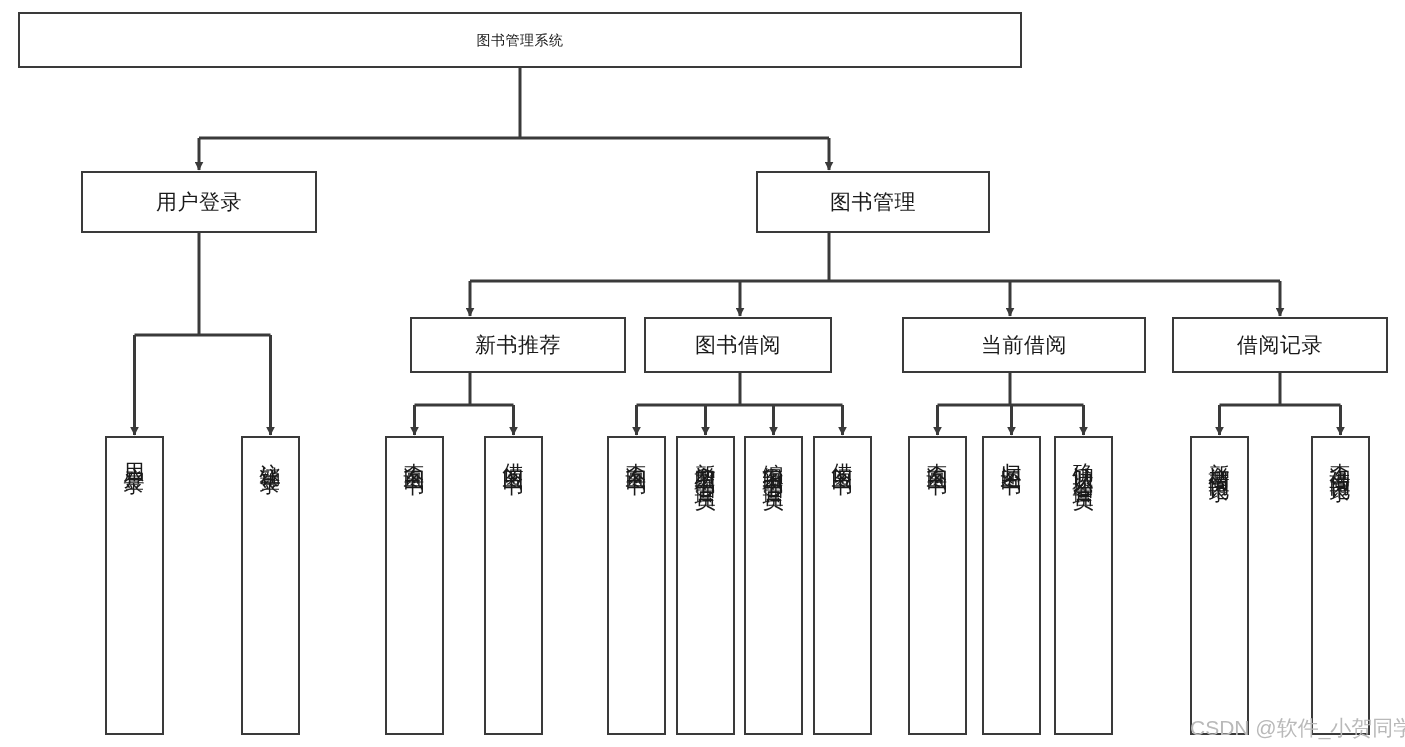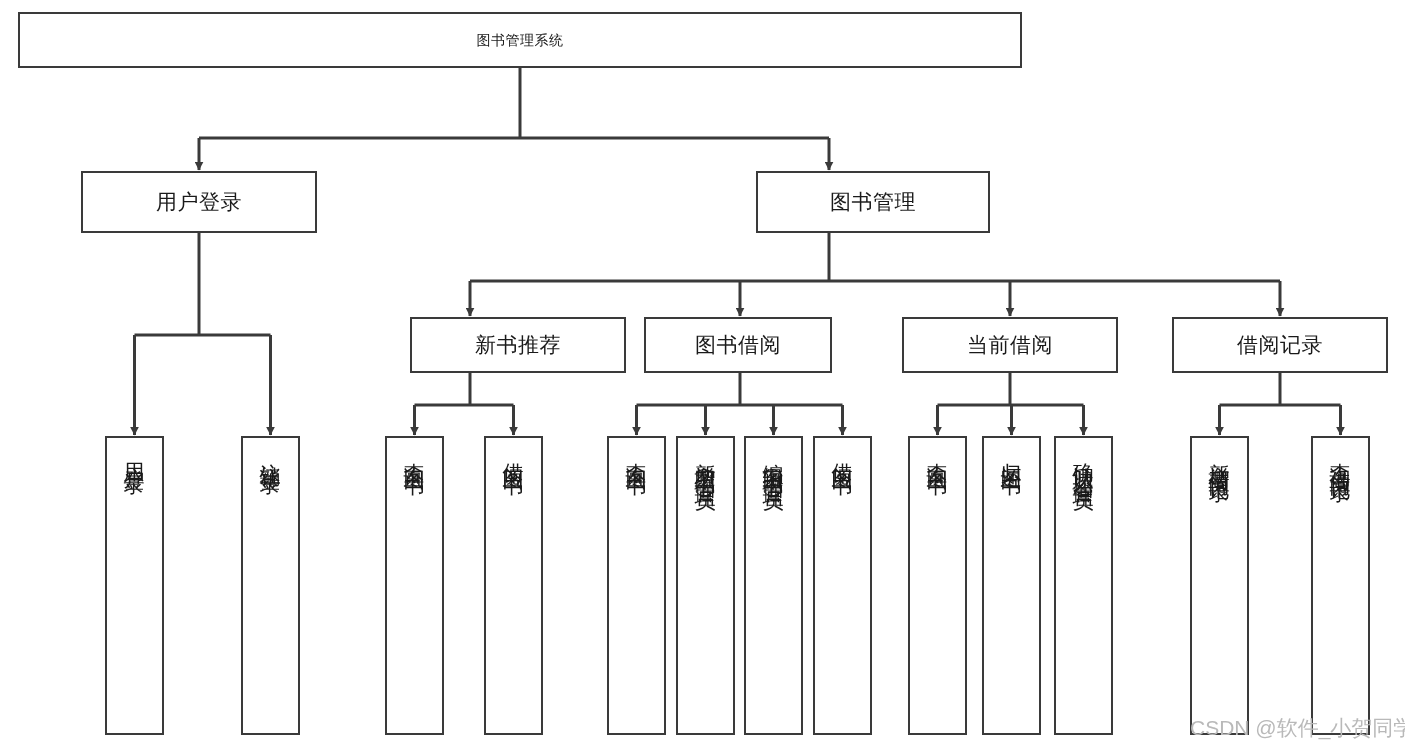--- a/index.html
+++ b/index.html
@@ -126,21 +126,21 @@
       </div>
       <div class="node-box node-h" style="left: 712px; top: 171px; width: 234px; height: 62px; border-color: rgb(58, 58, 58); margin-left: 44px;">
         <span class="node-label" style="color: rgb(26, 26, 26);">图书管理</span>
       </div>
       <div class="node-box node-h" style="left: 362px; top: 317px; width: 216px; height: 56px; border-color: rgb(58, 58, 58); margin-left: 48px;">
         <span class="node-label" style="color: rgb(26, 26, 26);">新书推荐</span>
       </div>
       <div class="node-box node-h" style="left: 632px; top: 317px; width: 188px; height: 56px; border-color: rgb(58, 58, 58); margin-left: 12px;">
         <span class="node-label" style="color: rgb(26, 26, 26);">图书借阅</span>
       </div>
-      <div class="node-box node-h" style="left: 902px; top: 317px; width: 216px; height: 56px; border-color: rgb(58, 58, 58);">
+      <div class="node-box node-h" style="left: 902px; top: 317px; width: 244px; height: 56px; border-color: rgb(58, 58, 58);">
         <span class="node-label" style="color: rgb(26, 26, 26);">当前借阅</span>
       </div>
       <div class="node-box node-h" style="left: 1172px; top: 317px; width: 216px; height: 56px; border-color: rgb(58, 58, 58);">
         <span class="node-label" style="color: rgb(26, 26, 26);">借阅记录</span>
       </div>
       <div class="node-box node-v" style="left: 105px; top: 436px; width: 59px; height: 299px; border-color: rgb(58, 58, 58);">
         <span class="node-label" style="color: rgb(26, 26, 26);">用户登录</span>
       </div>
       <div class="node-box node-v" style="left: 241px; top: 436px; width: 59px; height: 299px; border-color: rgb(58, 58, 58);">
         <span class="node-label" style="color: rgb(26, 26, 26);">注销登录</span>

